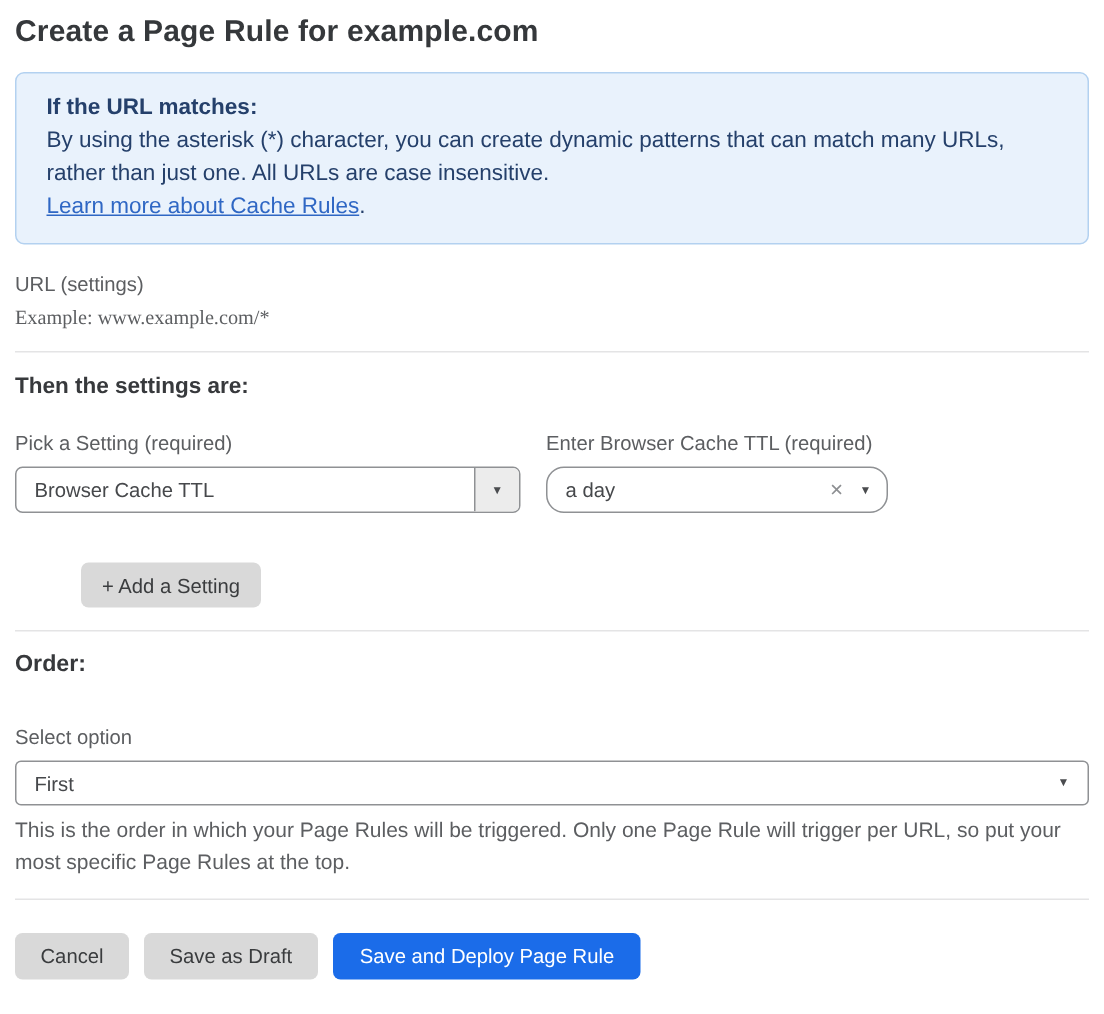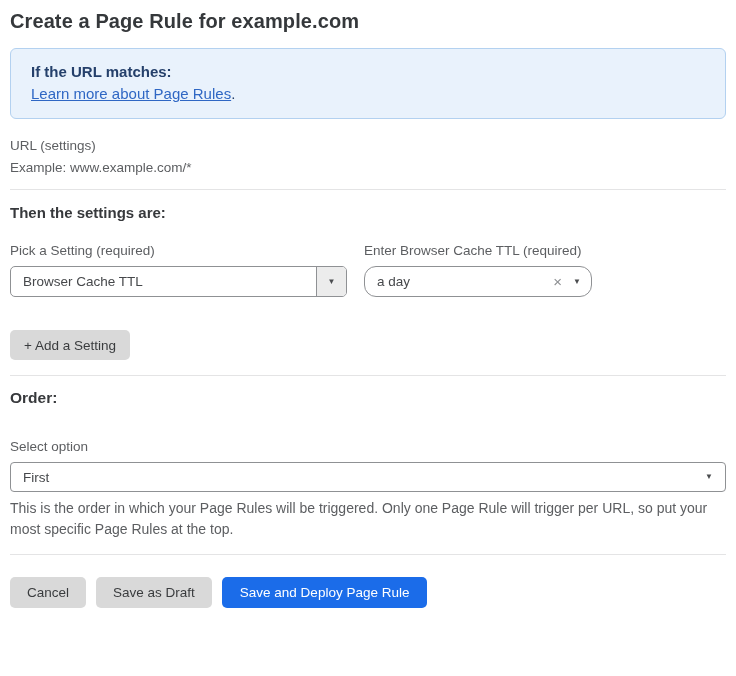--- a/index.html
+++ b/index.html
@@ -58,21 +58,21 @@
     height: 30px;
     border: 1px solid #949699;
     border-radius: 5px;
     padding: 0 12px;
     font-family: "Liberation Sans", "DejaVu Sans", sans-serif;
     font-size: 13.5px;
     color: #46484b;
     background: #ffffff;
     display: block;
   }
-  .url-helper { margin-top: 7px; }
+  .url-helper { margin-top: 7px; font-family: Liberation Serif, serif; }
 
   .divider {
     border: none;
     border-top: 1px solid #e4e4e5;
     margin-top: 14px;
   }
   .divider-2 { margin-top: 15px; }
   .divider-3 { margin-top: 14px; }
 
   .section-heading {
@@ -158,20 +158,21 @@
     display: inline-block;
   }
   .btn-gray {
     background: #d9d9d9;
     color: #3a3c3e;
   }
   .add-setting-btn {
     margin-top: 33px;
     height: 30px;
     padding: 0 14px;
+    margin-left: 44px;
   }
 
   .order-heading { margin-top: 13px; font-size: 15.5px; }
   .order-select-label { margin-top: 32px; }
 
   .order-select {
     margin-top: 8px;
     width: 716px;
     height: 30px;
     border: 1px solid #8f9194;
@@ -213,21 +214,22 @@
 </style>
 </head>
 <body>
 
 <div class="page">
 
   <h1 class="page-title">Create a Page Rule for example.com</h1>
 
   <div class="info-box">
     <div class="info-heading">If the URL matches:</div>
-    <div><a class="info-link">Learn more about Page Rules</a><span class="info-link-suffix">.</span></div>
+    <div class="info-body">By using the asterisk (*) character, you can create dynamic patterns that can match many URLs, rather than just one. All URLs are case insensitive.</div>
+    <div><a class="info-link">Learn more about Cache Rules</a><span class="info-link-suffix">.</span></div>
   </div>
 
   <label class="field-label url-label">URL (settings)</label>
   <div class="helper-text url-helper">Example: www.example.com/*</div>
 
   <hr class="divider">
 
   <h2 class="section-heading">Then the settings are:</h2>
 
   <div class="settings-row">

